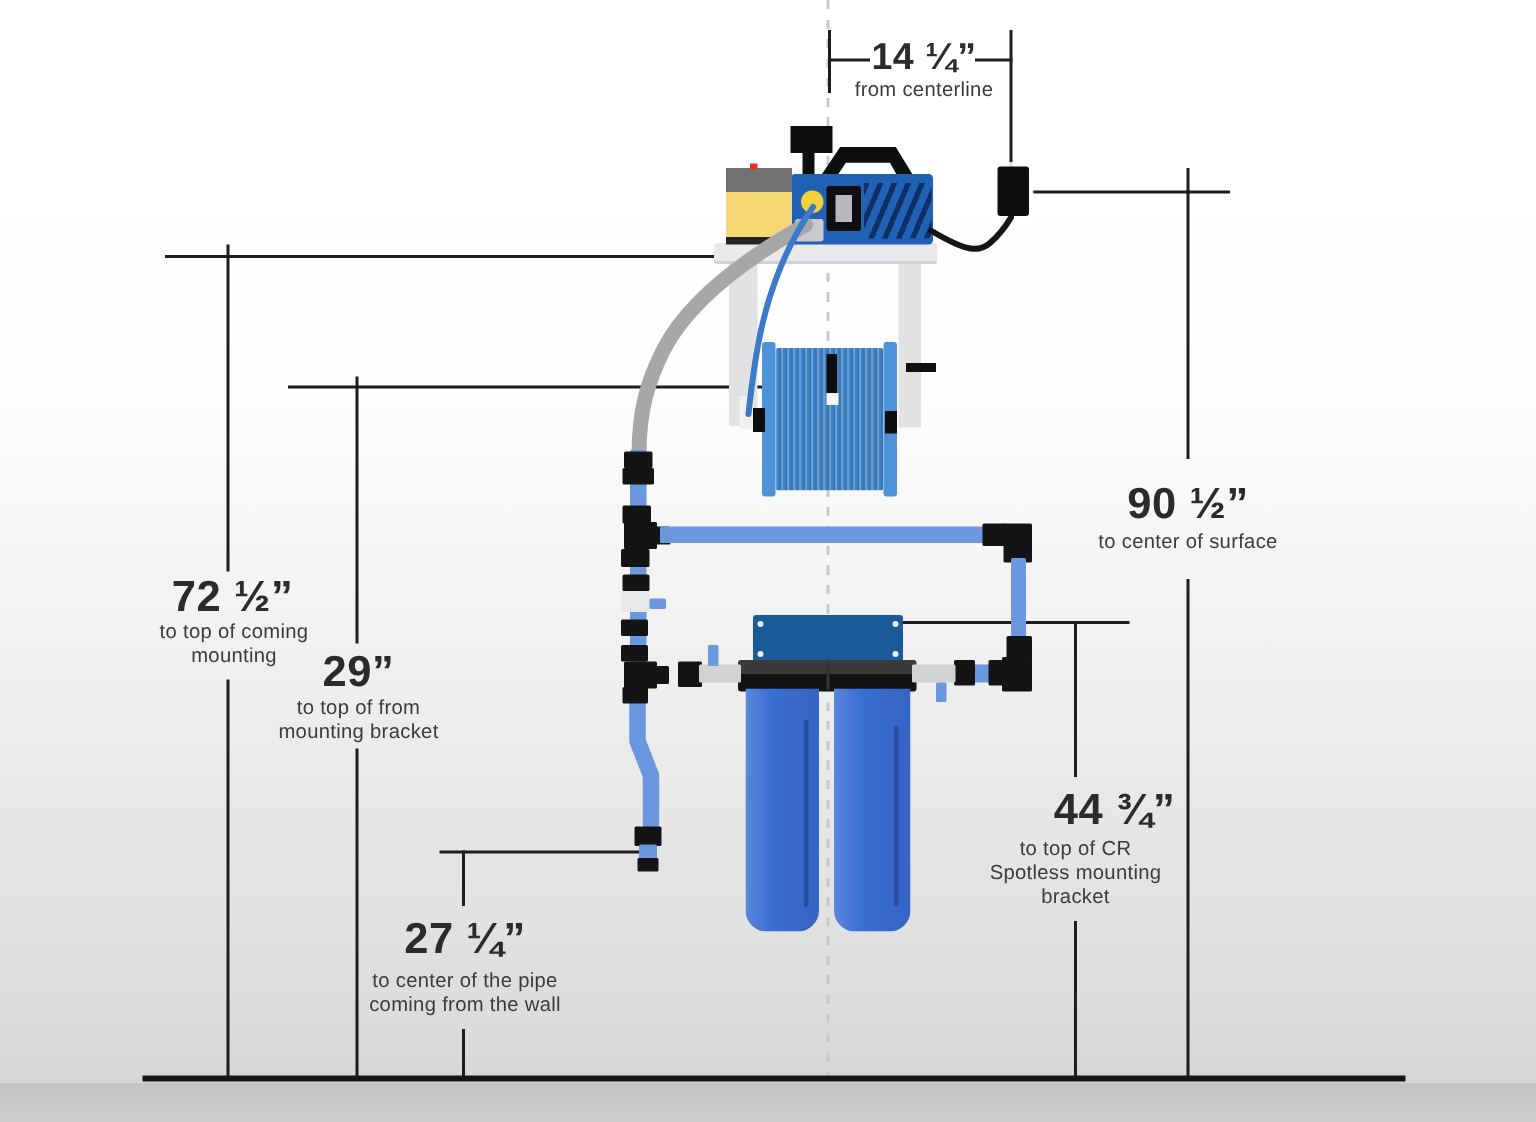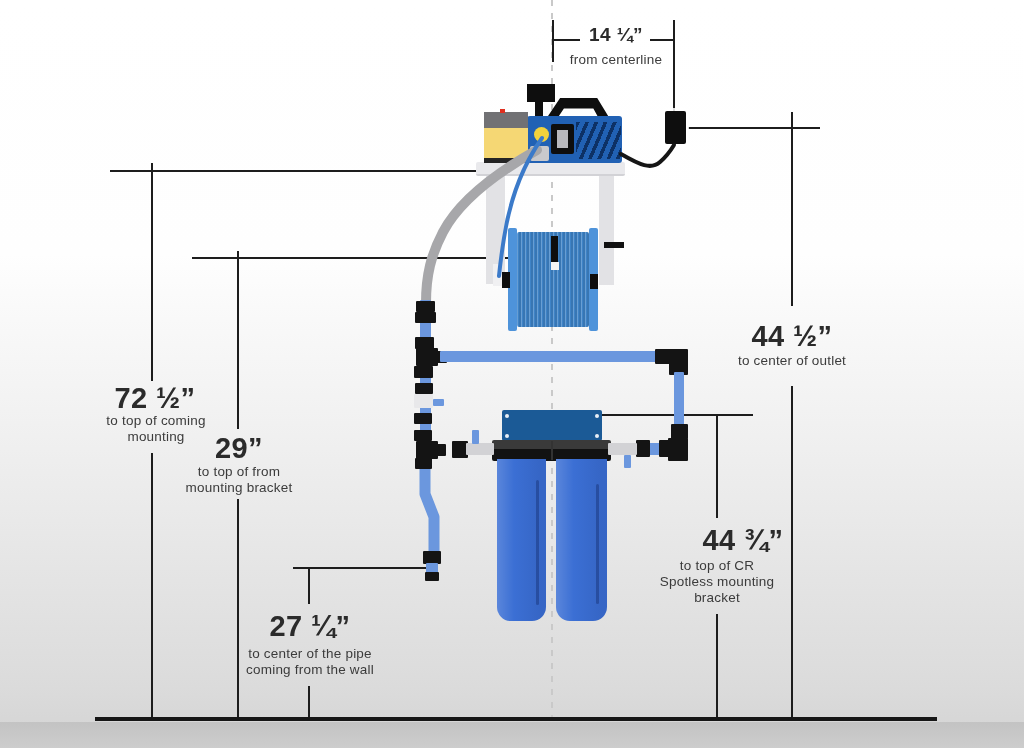--- a/index.html
+++ b/index.html
@@ -9,21 +9,21 @@
     background:linear-gradient(180deg,#ffffff 0%,#fefefe 34%,#efefef 60%,#dbdbdb 92%,#d3d3d3 100%);
     font-family:"Liberation Sans", sans-serif;
   }
   .abs { position:absolute; }
   .hl { height:2px; background:var(--line,#1d1d1d); }
   .vl { width:2px;  background:var(--line,#1d1d1d); }
   .num {
     font-size:29px; font-weight:600; letter-spacing:.4px;
     color:var(--text,#2b2b2b); transform:translateX(-50%); white-space:nowrap;
   }
-  .num.small { font-size:19px; }
+  .num.small { font-size:25px; }
   .cap {
     font-size:13.5px; line-height:15.5px; color:#3b3b3b;
     transform:translateX(-50%); white-space:nowrap; letter-spacing:.2px;
   }
   .fit  { background:var(--fitting_black,#141414); border-radius:1px; }
   .pipe { background:var(--pipe_blue,#6b97de); border-radius:1px; }
   .graypipe { background:#d2d2d5; border-radius:1px; }
   .centerline {
     width:2px;
     background:repeating-linear-gradient(180deg, var(--centerline_gray,#c9c9c9) 0 6px, rgba(0,0,0,0) 6px 13px);
@@ -77,22 +77,22 @@
     <div class="abs vl" style="left:237px;top:499px;height:221px"></div>
     <div class="abs num" style="left:239px;top:432px">29”</div>
     <div class="abs cap" style="left:239px;top:464px">to top of from</div>
     <div class="abs cap" style="left:239px;top:480px">mounting bracket</div>
   </div>
 
   <div>
     <div class="abs hl" style="left:688px;top:127px;width:132px"></div>
     <div class="abs vl" style="left:791px;top:112px;height:194px"></div>
     <div class="abs vl" style="left:791px;top:386px;height:334px"></div>
-    <div class="abs num" style="left:792px;top:320px">44 ½”</div>
-    <div class="abs cap" style="left:792px;top:353px">to center of outlet</div>
+    <div class="abs num" style="left:792px;top:320px">90 ½”</div>
+    <div class="abs cap" style="left:792px;top:353px">to center of surface</div>
   </div>
 
   <div>
     <div class="abs hl" style="left:601px;top:414px;width:152px"></div>
     <div class="abs vl" style="left:716px;top:414px;height:104px"></div>
     <div class="abs vl" style="left:716px;top:614px;height:106px"></div>
     <div class="abs num" style="left:743px;top:524px">44 ¾”</div>
     <div class="abs cap" style="left:717px;top:558px">to top of CR</div>
     <div class="abs cap" style="left:717px;top:574px">Spotless mounting</div>
     <div class="abs cap" style="left:717px;top:590px">bracket</div>

